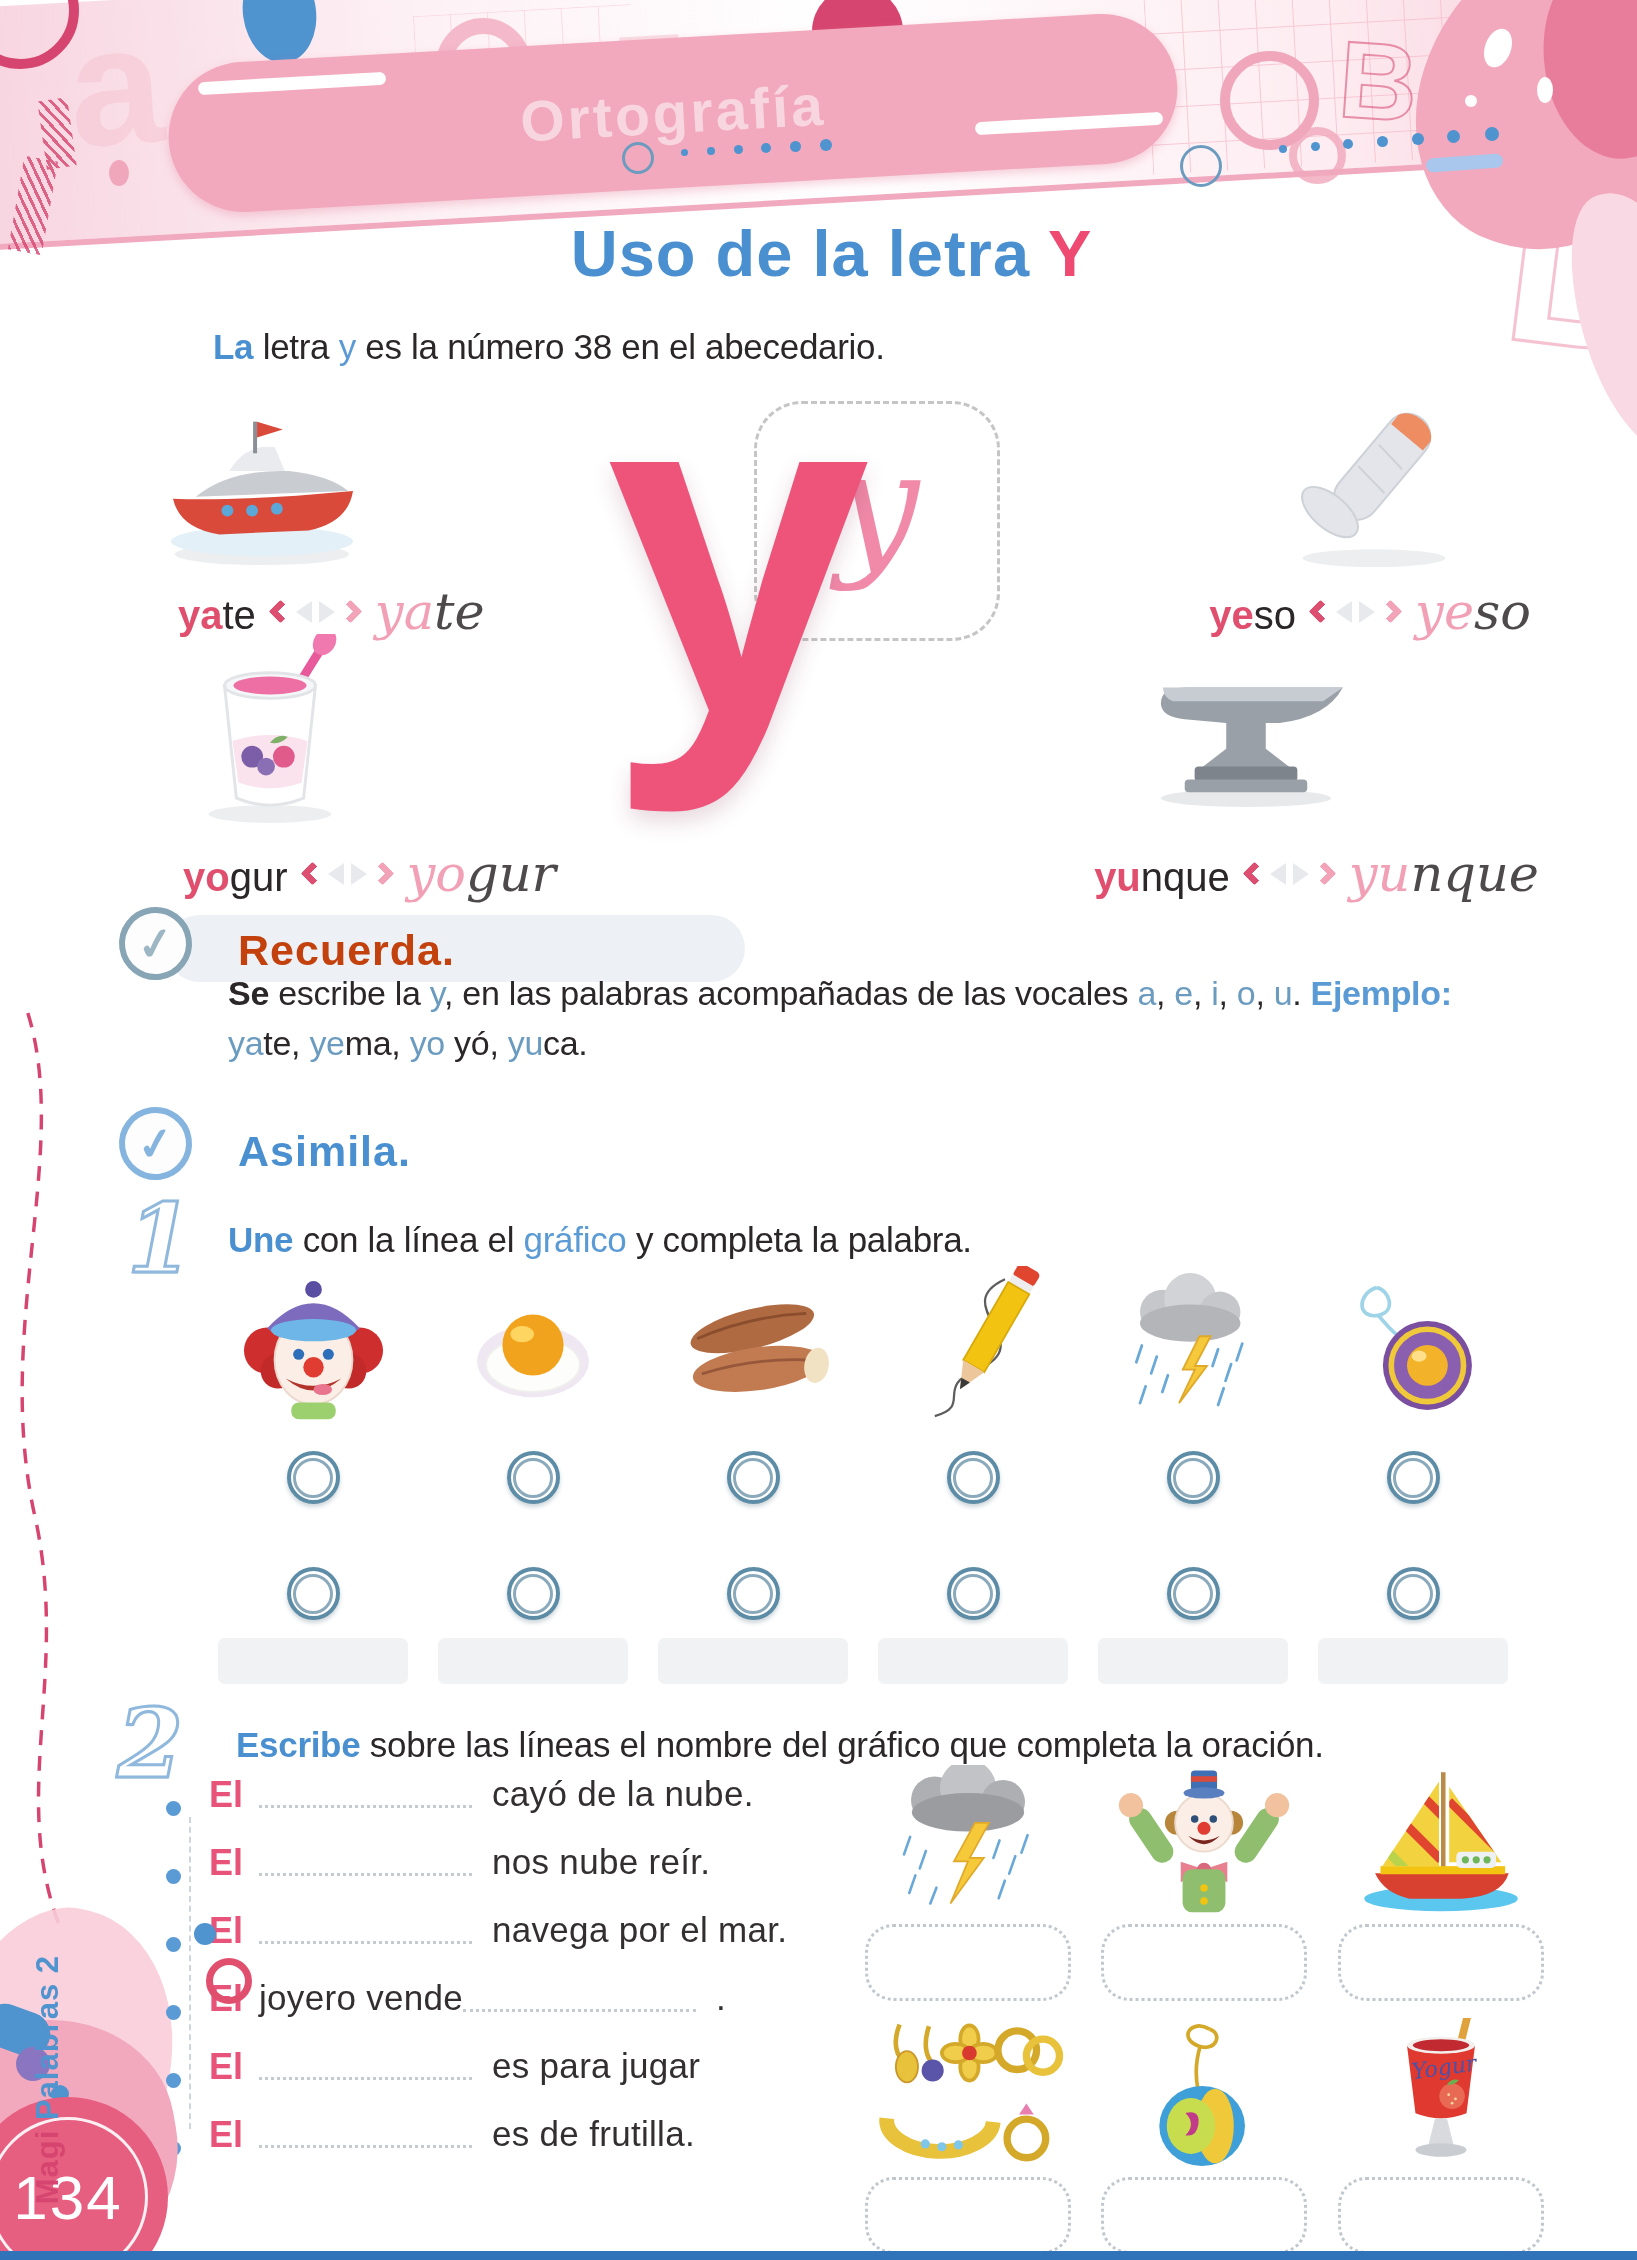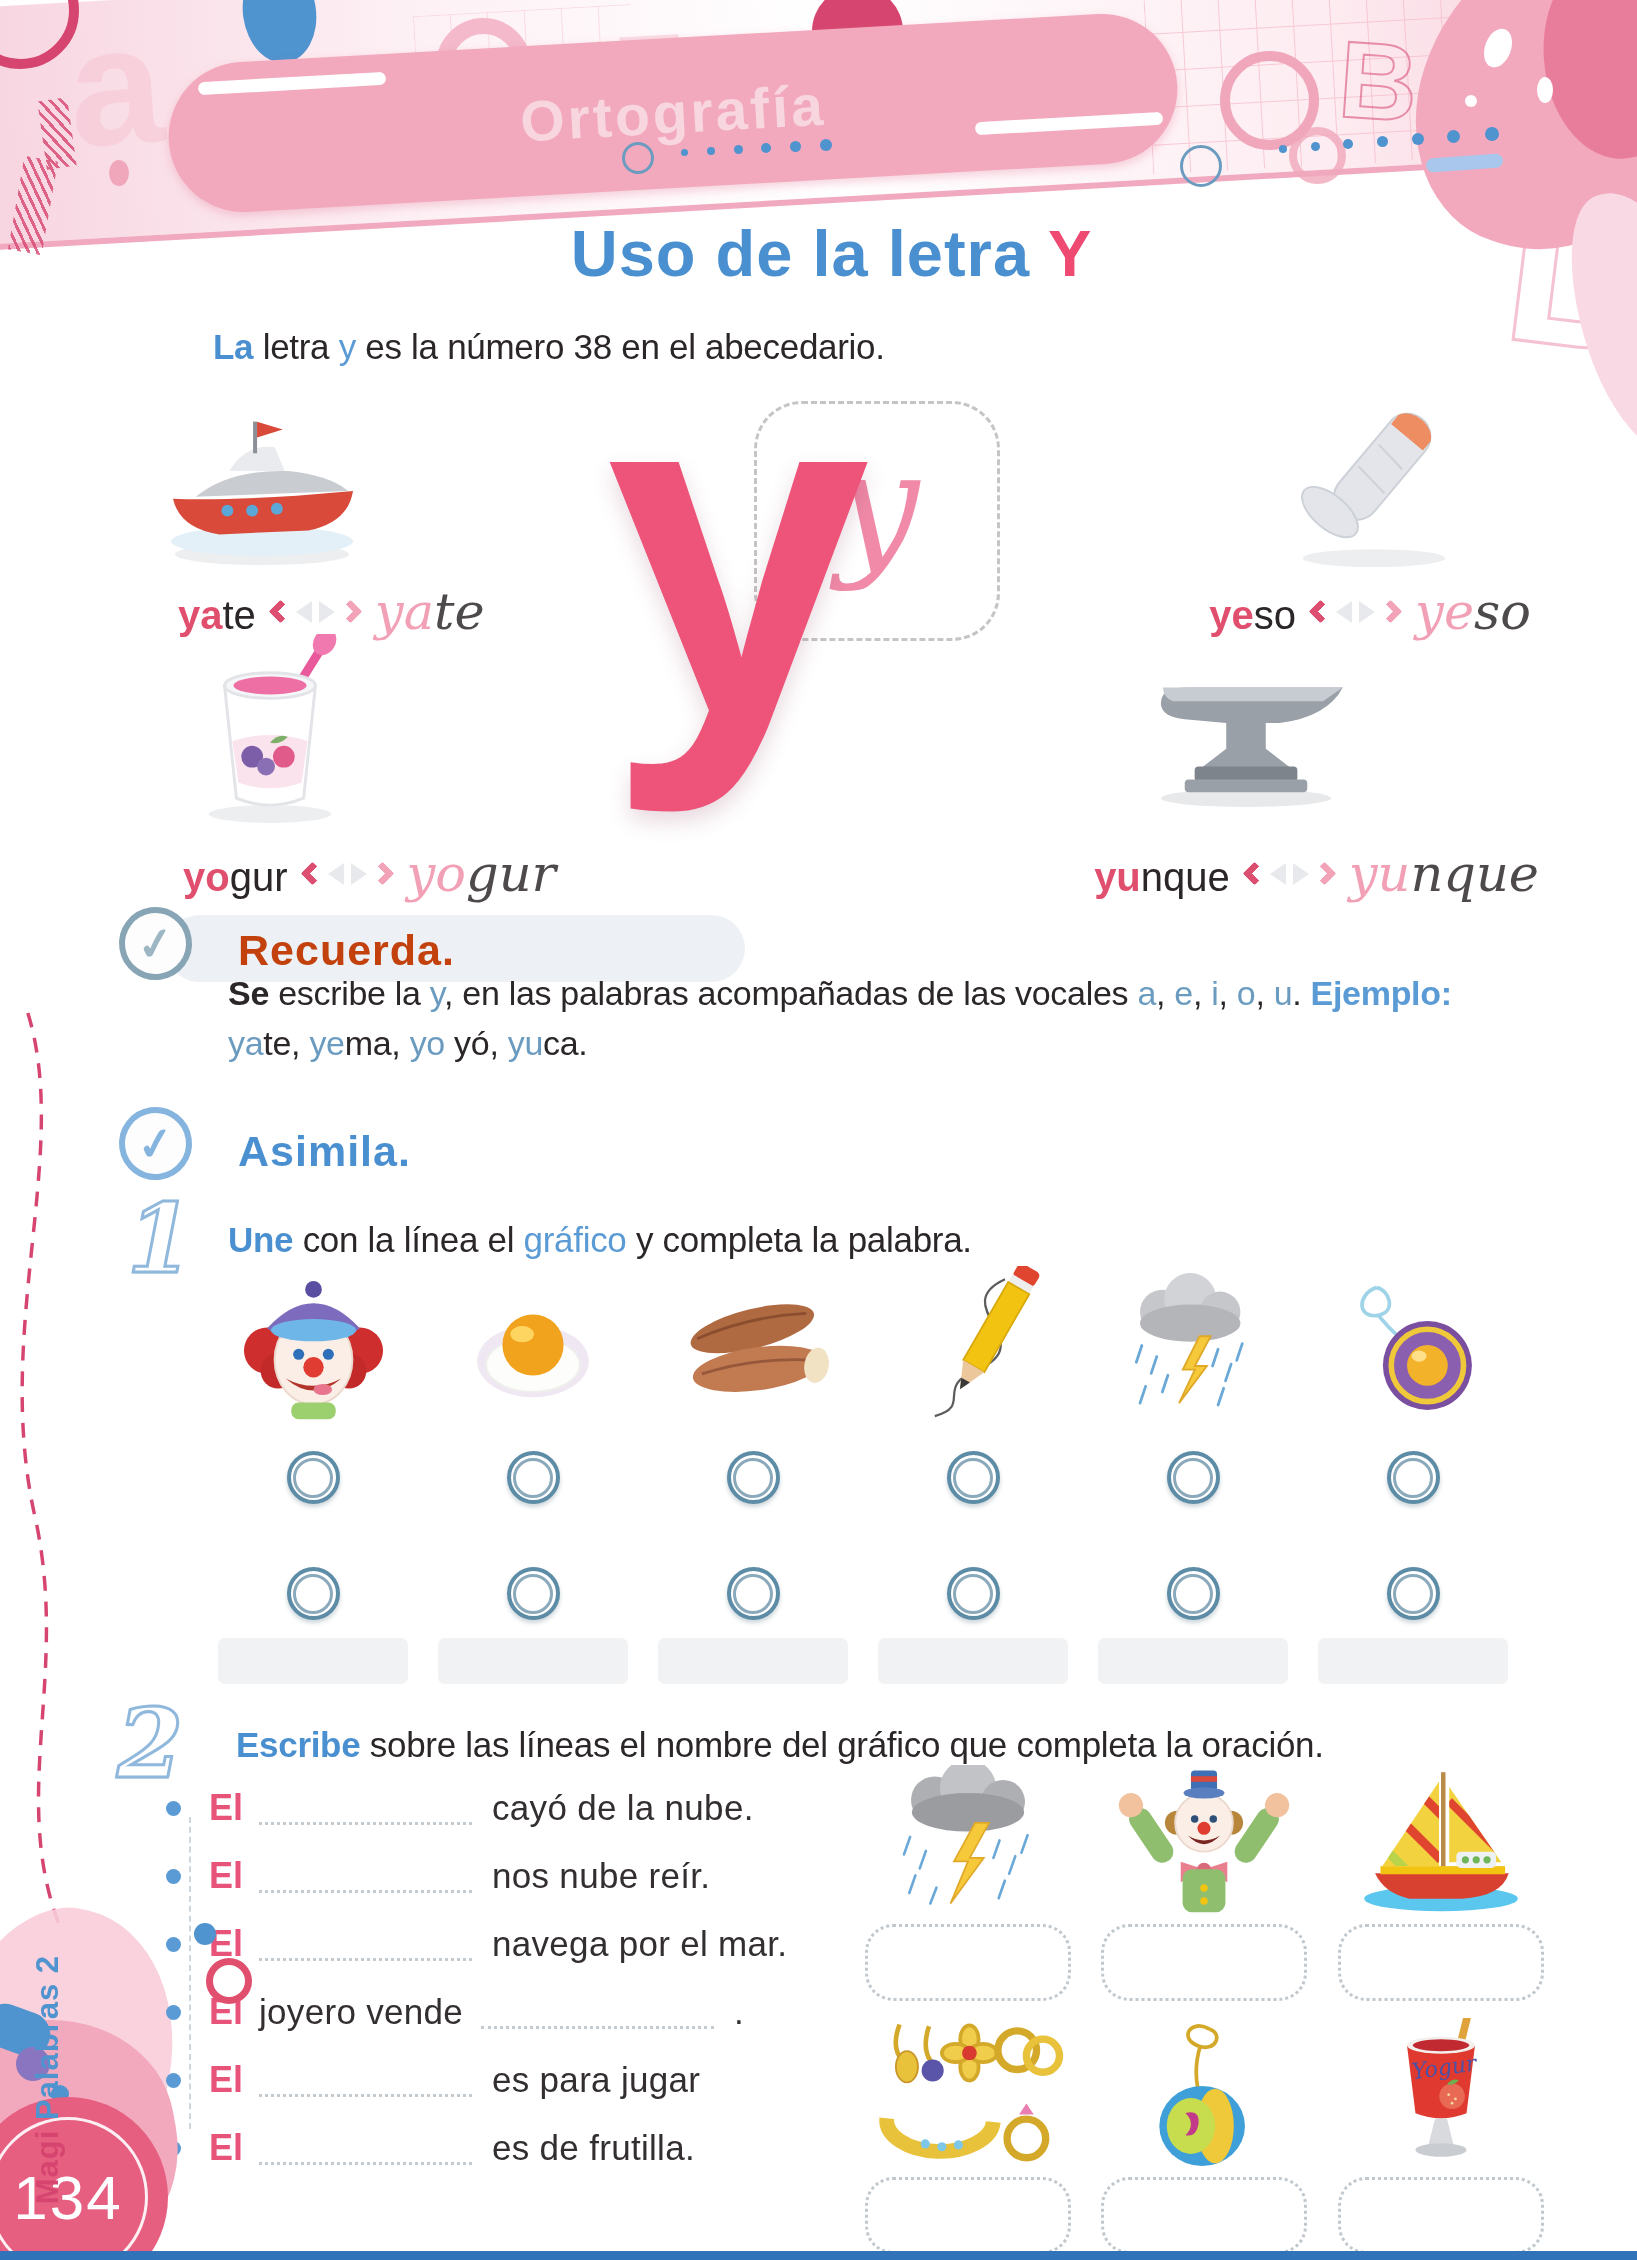--- a/index.html
+++ b/index.html
@@ -72,21 +72,21 @@
   .ex1-grid{left:203px;top:1265px;width:1322px;display:flex}
   .ex1-col{width:220px;display:flex;flex-direction:column;align-items:center}
   .ex1-img{height:160px;display:flex;align-items:center;justify-content:center}
   .ring{width:53px;height:53px;border-radius:50%;border:4px solid #5d8ca6;background:#fff;
         display:flex;align-items:center;justify-content:center;box-shadow:0 3px 4px rgba(60,90,110,.25);margin-top:26px}
   .ring::before{content:"";width:34px;height:34px;border-radius:50%;border:3px solid #8aa9bb}
   .ring.low{margin-top:63px}
   .slot{width:190px;height:46px;background:#f1f2f4;border-radius:7px;margin-top:18px}
 
   .sent-wrap{left:166px;top:1774px;display:flex;flex-direction:column;z-index:2}
-  .sent{display:flex;align-items:center;height:68px}
+  .sent{display:flex;align-items:flex-start;height:68px}
   .bullet{width:15px;height:15px;border-radius:50%;background:#5b9bd5;margin-right:28px;align-self:center}
   .art{color:#e8537a;font-weight:bold;font-size:36px;margin-right:16px}
   .sblank{width:213px;height:34px;border-bottom:3px dotted #c3cad0;margin-right:20px}
   .stext{font-size:35px;color:#332f30;letter-spacing:0.3px}
   .sent-line{left:189px;top:1817px;height:312px;border-left:2px dashed #cdd6dd;z-index:1}
 
   .ex2-grid{left:857px;top:1764px;width:695px;display:grid;grid-template-columns:repeat(3,1fr);
         column-gap:14px;row-gap:16px}
   .ex2-cell{display:flex;flex-direction:column;align-items:center}
   .ex2-img{height:150px;display:flex;align-items:flex-end;justify-content:center;margin-bottom:10px}
@@ -428,21 +428,21 @@
   </div>
   <div class="sent">
     <span class="bullet"></span>
     <span class="art">El</span>
     <span class="sblank"></span>
     <span class="stext">navega por el mar.</span>
   </div>
   <div class="sent">
     <span class="bullet"></span>
     <span class="art">El</span>
-    <span class="stext" style="margin-right:18px">joyero vende</span>
+    <span class="stext" style="">joyero vende</span>
     <span class="sblank" style="width:233px"></span>
     <span class="stext">.</span>
   </div>
   <div class="sent">
     <span class="bullet"></span>
     <span class="art">El</span>
     <span class="sblank"></span>
     <span class="stext">es para jugar</span>
   </div>
   <div class="sent">

